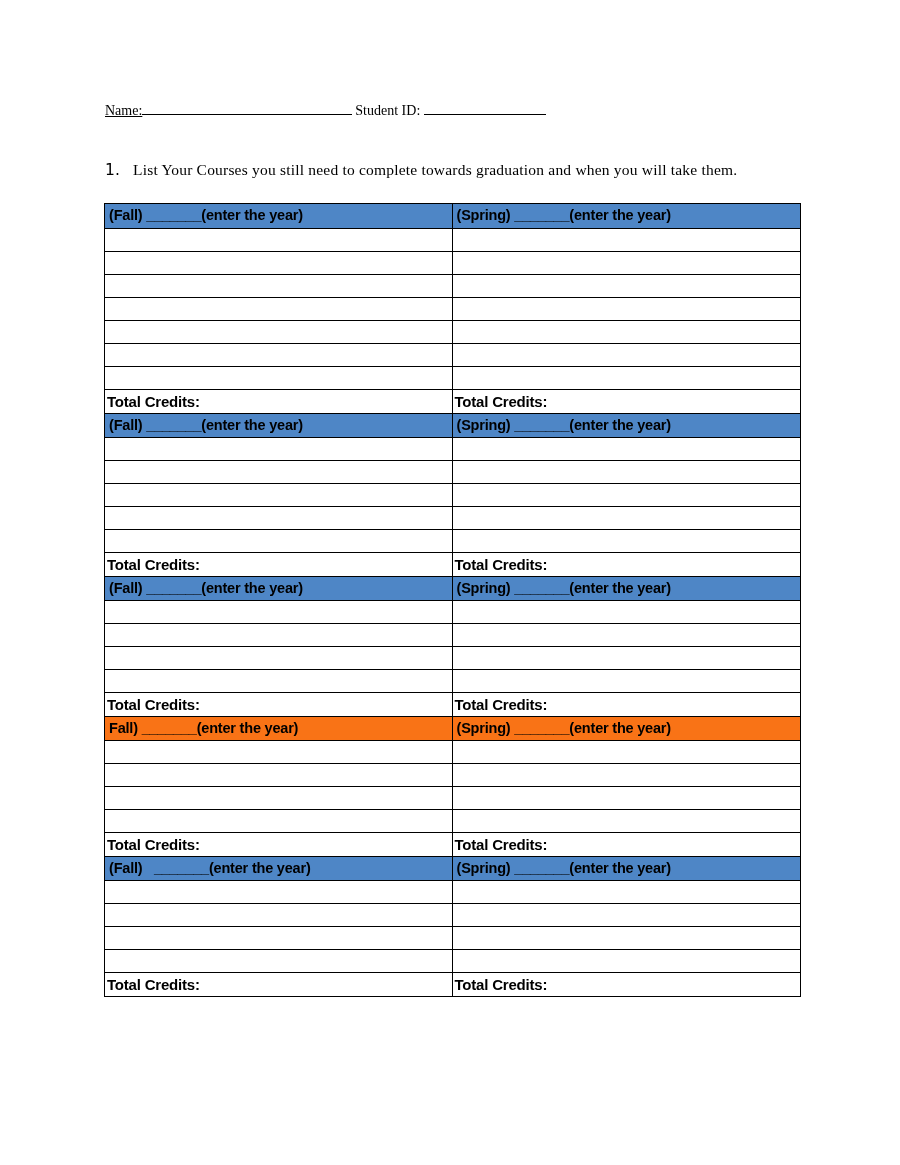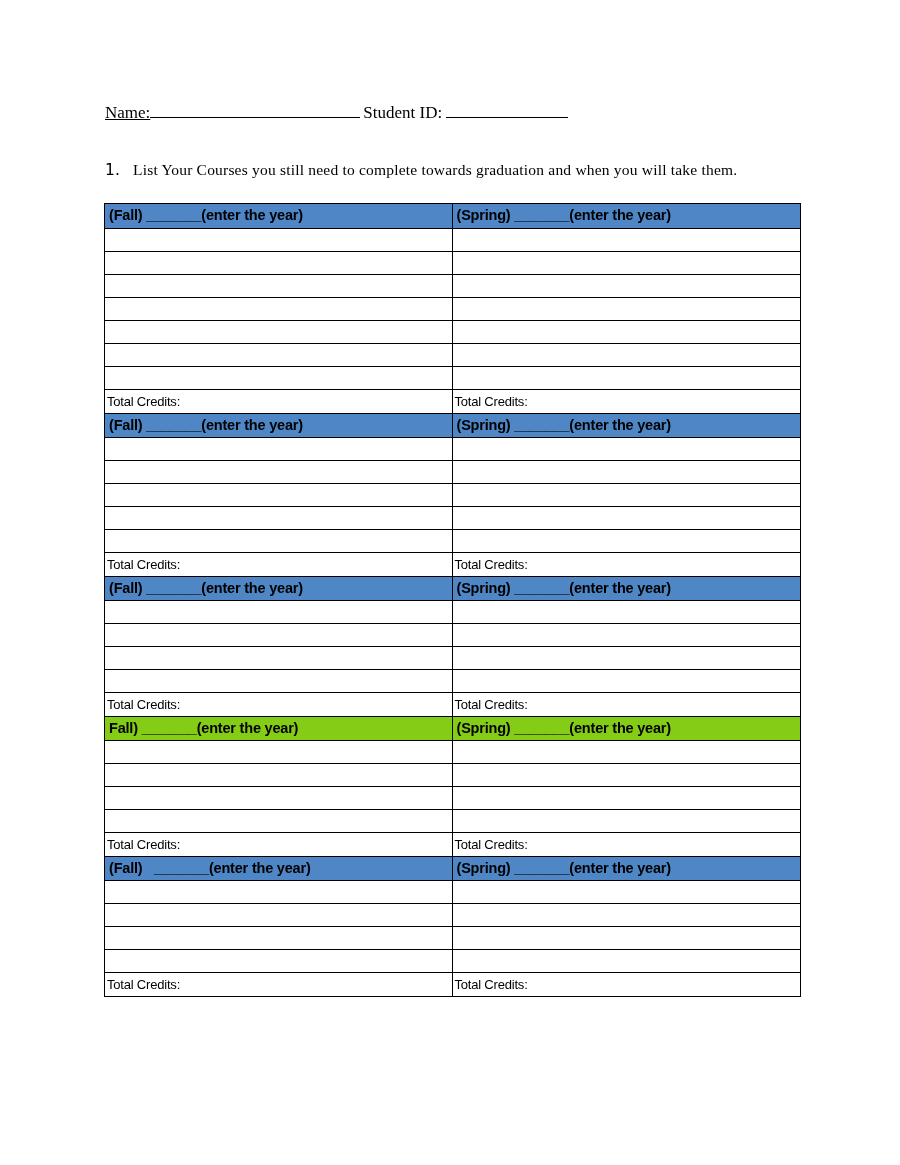--- a/index.html
+++ b/index.html
@@ -6,21 +6,21 @@
   html,body { background:#ffffff; }
   body {
     width:900px; height:1165px; position:relative; overflow:hidden;
     font-family:"Liberation Sans", sans-serif; color:#000;
   }
   .page { position:absolute; inset:0; }
 
   
   .name-line {
     position:absolute; left:105px; top:101px; width:700px;
-    font-family:"Liberation Serif", serif; font-size:17px;
+    font-family:"Liberation Serif", serif; font-size:14px;
     white-space:nowrap;
   }
   .uline { text-decoration:underline; }
   .blank {
     display:inline-block; border-bottom:1.6px solid #000;
     height:1em; vertical-align:baseline;
   }
   .blank.name-blank { width:210px; margin-right:3px; }
   .blank.id-blank { width:122px; margin-left:4px; }
 
@@ -46,21 +46,21 @@
   }
   .cell-left { border-right:1px solid #000; }
   .row-header { height:24px; }
   .row-header .cell {
     font-weight:bold; font-size:14.5px; line-height:23px;
     letter-spacing:-0.2px;
   }
   .row-blank { height:23px; }
   .row-total { height:24px; }
   .row-total .cell {
-    font-weight:normal; font-size:13px; line-height:23px;
+    font-weight:bold; font-size:15px; line-height:23px;
     letter-spacing:-0.2px; padding-left:2px;
   }
 </style>
 </head>
 <body>
 
 <div class="page">
 
   <div class="name-line"><span class="uline">Name:</span><span class="blank name-blank"></span><span>Student ID:</span><span class="blank id-blank"></span></div>
 
@@ -158,21 +158,21 @@
         <div class="row row-blank">
           <div class="cell cell-left"></div>
           <div class="cell"></div>
         </div>
         <div class="row row-total">
           <div class="cell cell-left"><span>Total Credits:</span></div>
           <div class="cell"><span>Total Credits:</span></div>
         </div>
       </div>
       <div class="section">
-        <div class="row row-header" style="background: #84cc16;">
+        <div class="row row-header" style="background: #f97316;">
           <div class="cell cell-left">Fall) _______(enter the year)</div>
           <div class="cell">(Spring) _______(enter the year)</div>
         </div>
         <div class="row row-blank">
           <div class="cell cell-left"></div>
           <div class="cell"></div>
         </div>
         <div class="row row-blank">
           <div class="cell cell-left"></div>
           <div class="cell"></div>

